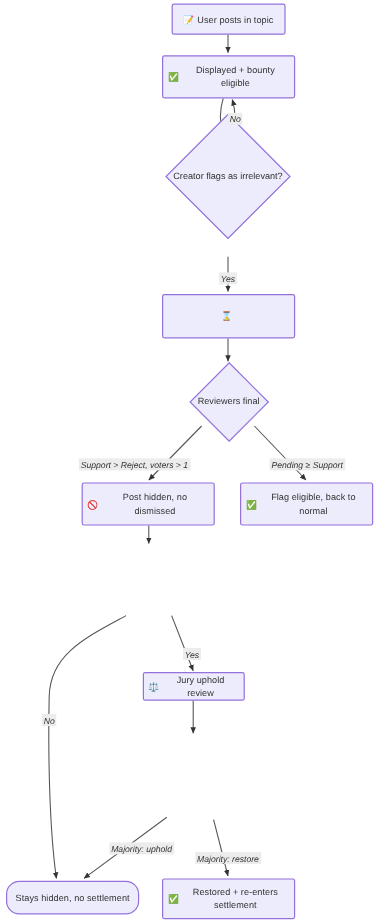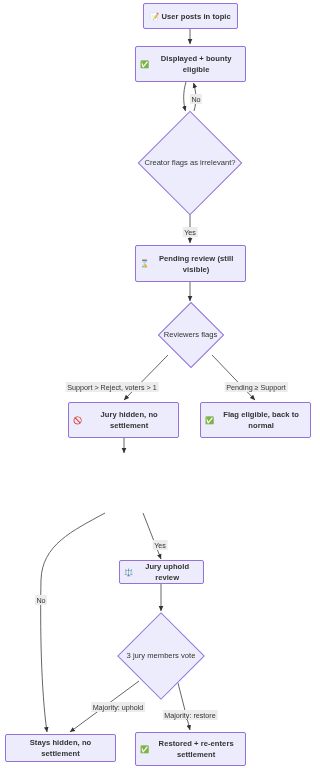--- a/index.html
+++ b/index.html
@@ -34,21 +34,21 @@
     display: flex;
     align-items: center;
     justify-content: center;
     text-align: center;
     color: #333333;
     font-size: 7.6px;
     line-height: 11px;
     letter-spacing: 0.05px;
     padding: 2px 4px;
   }
-  .node .txt { display: block; font-weight: bold; }
+  .node .txt { display: block; }
   .node .ico {
     font-size: 7.4px;
     margin-right: 2px;
   }
   .diamond-wrap {
     position: absolute;
     display: flex;
     align-items: center;
     justify-content: center;
   }
@@ -71,20 +71,21 @@
   }
   .edge-label {
     position: absolute;
     background: #ececec;
     color: #333333;
     font-size: 7.2px;
     line-height: 9px;
     padding: 0.5px 1.5px;
     white-space: nowrap;
     transform: translate(-50%, -50%);
+    font-style: italic;
   }
 </style>
 </head>
 <body>
 
 <div id="flow">
 
   <svg id="edges" viewBox="0 0 314 768">
     <defs>
       <marker id="arrow" markerWidth="6" markerHeight="6" refX="5" refY="3" orient="auto" markerUnits="userSpaceOnUse">
@@ -124,57 +125,52 @@
   <div class="node" style="left:143px; top:3px; width:95px; height:26px;">
     <span class="ico">📝</span>
       <span class="txt">User posts in topic</span>
   </div>
 
   <div class="node" style="left:135px; top:46px; width:111px; height:36px;">
     <span class="ico">✅</span>
       <span class="txt">Displayed + bounty eligible</span>
   </div>
 
-  <div class="diamond-wrap" style="left:138px; top:112px; width:104px; height:102px;justify-content:center;">
+  <div class="diamond-wrap" style="left:138px; top:96px; width:104px; height:102px;justify-content:center;">
     <div class="diamond-shape" style="width:72px; height:72px;"></div>
     <span class="diamond-label">Creator flags as irrelevant?</span>
   </div>
 
   <div class="node" style="left:135px; top:245px; width:111px; height:37px;">
     <span class="ico">⌛</span>
-      <span class="txt">Pending review (still visible)</span>
   </div>
 
   <div class="diamond-wrap" style="left:157px; top:303px; width:67px; height:63px;">
     <div class="diamond-shape" style="width:45px; height:45px;"></div>
-    <span class="diamond-label">Reviewers flags</span>
+    <span class="diamond-label">Reviewers final</span>
   </div>
 
   <div class="node" style="left:68px; top:402px; width:111px; height:36px;">
     <span class="ico">🚫</span>
-      <span class="txt">Jury hidden, no settlement</span>
+      <span class="txt">Post hidden, no dismissed</span>
   </div>
 
   <div class="node" style="left:200px; top:402px; width:111px; height:36px;">
     <span class="ico">✅</span>
       <span class="txt">Flag eligible, back to normal</span>
   </div>
 
 
   <div class="node" style="left:119px; top:560px; width:85px; height:24px;">
     <span class="ico">⚖️</span>
       <span class="txt">Jury uphold review</span>
   </div>
 
-  <div class="diamond-wrap" style="left:120px; top:613px; width:82px; height:86px;">
-    <div class="diamond-shape" style="width:60px; height:60px;"></div>
-    <span class="diamond-label">3 jury members vote</span>
-  </div>
 
-  <div class="node" style="left:5px; top:734px; width:111px; height:28px;">
+  <div class="node" style="left:5px; top:734px; width:111px; height:28px;border-radius:11px;">
     <span class="txt">Stays hidden, no settlement</span>
   </div>
 
   <div class="node" style="left:135px; top:732px; width:111px; height:34px;">
     <span class="ico">✅</span>
       <span class="txt">Restored + re-enters settlement</span>
   </div>
 
   <span class="edge-label" style="left:196px; top:99px;">No</span>
 

